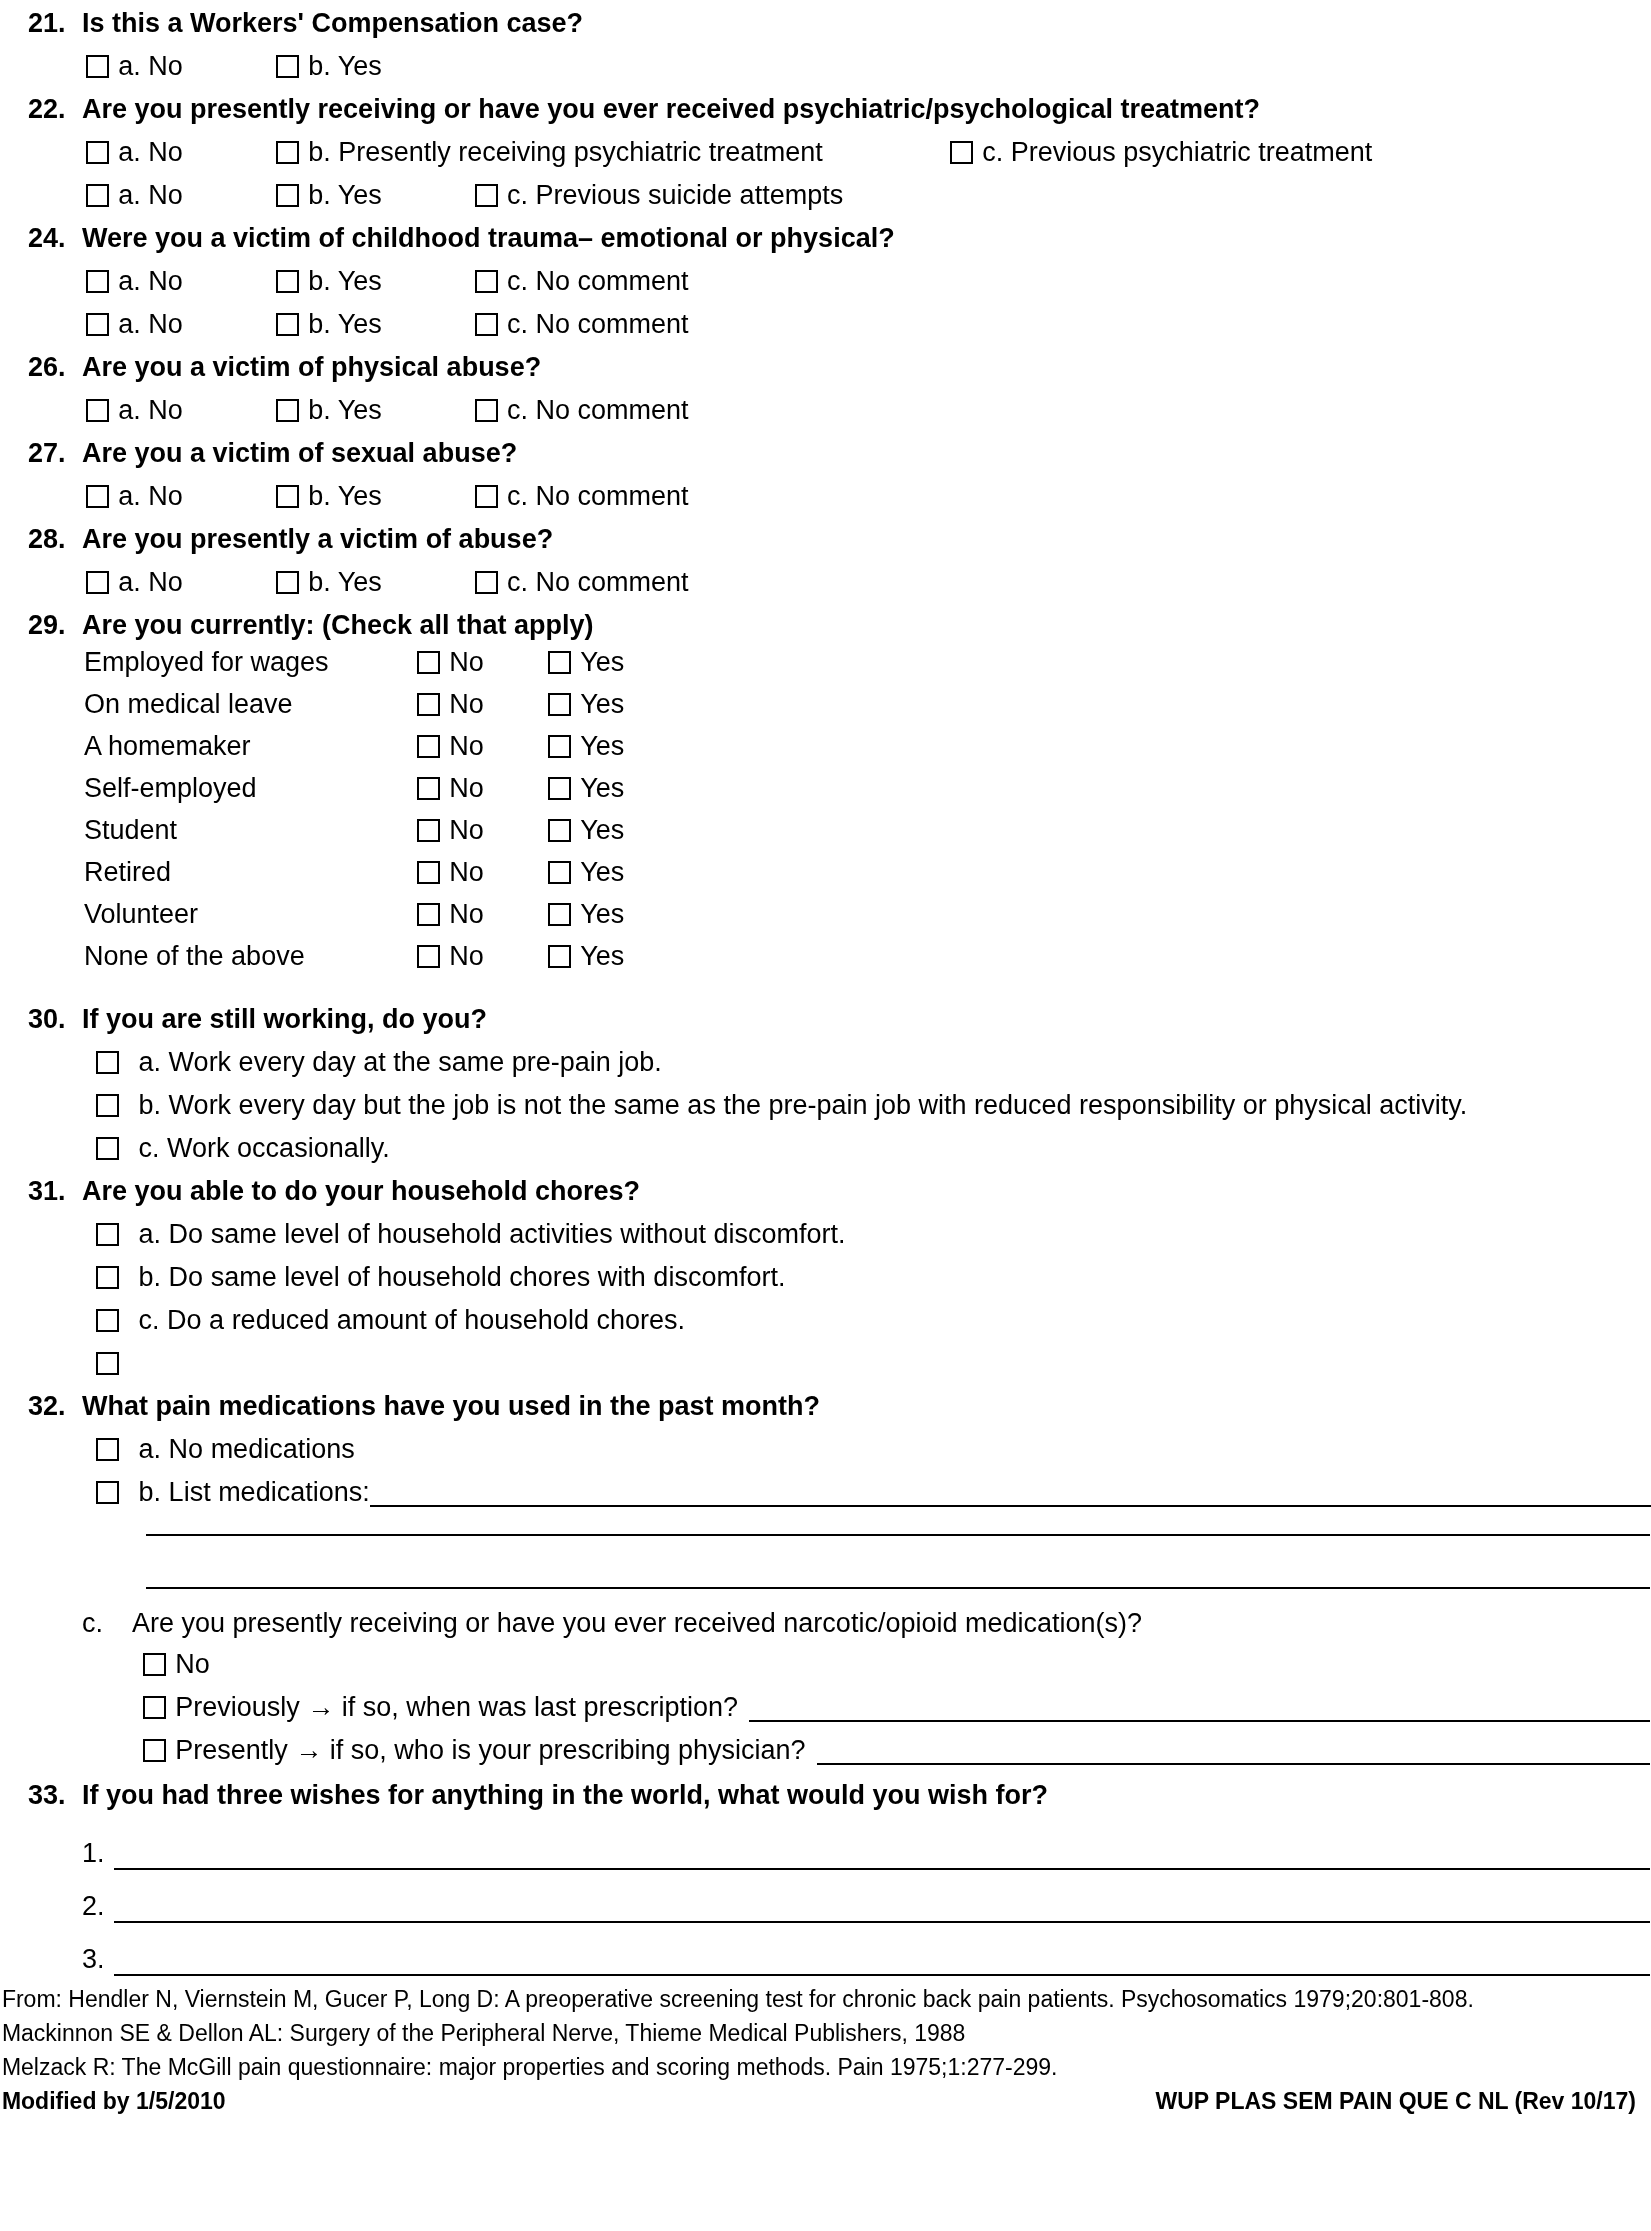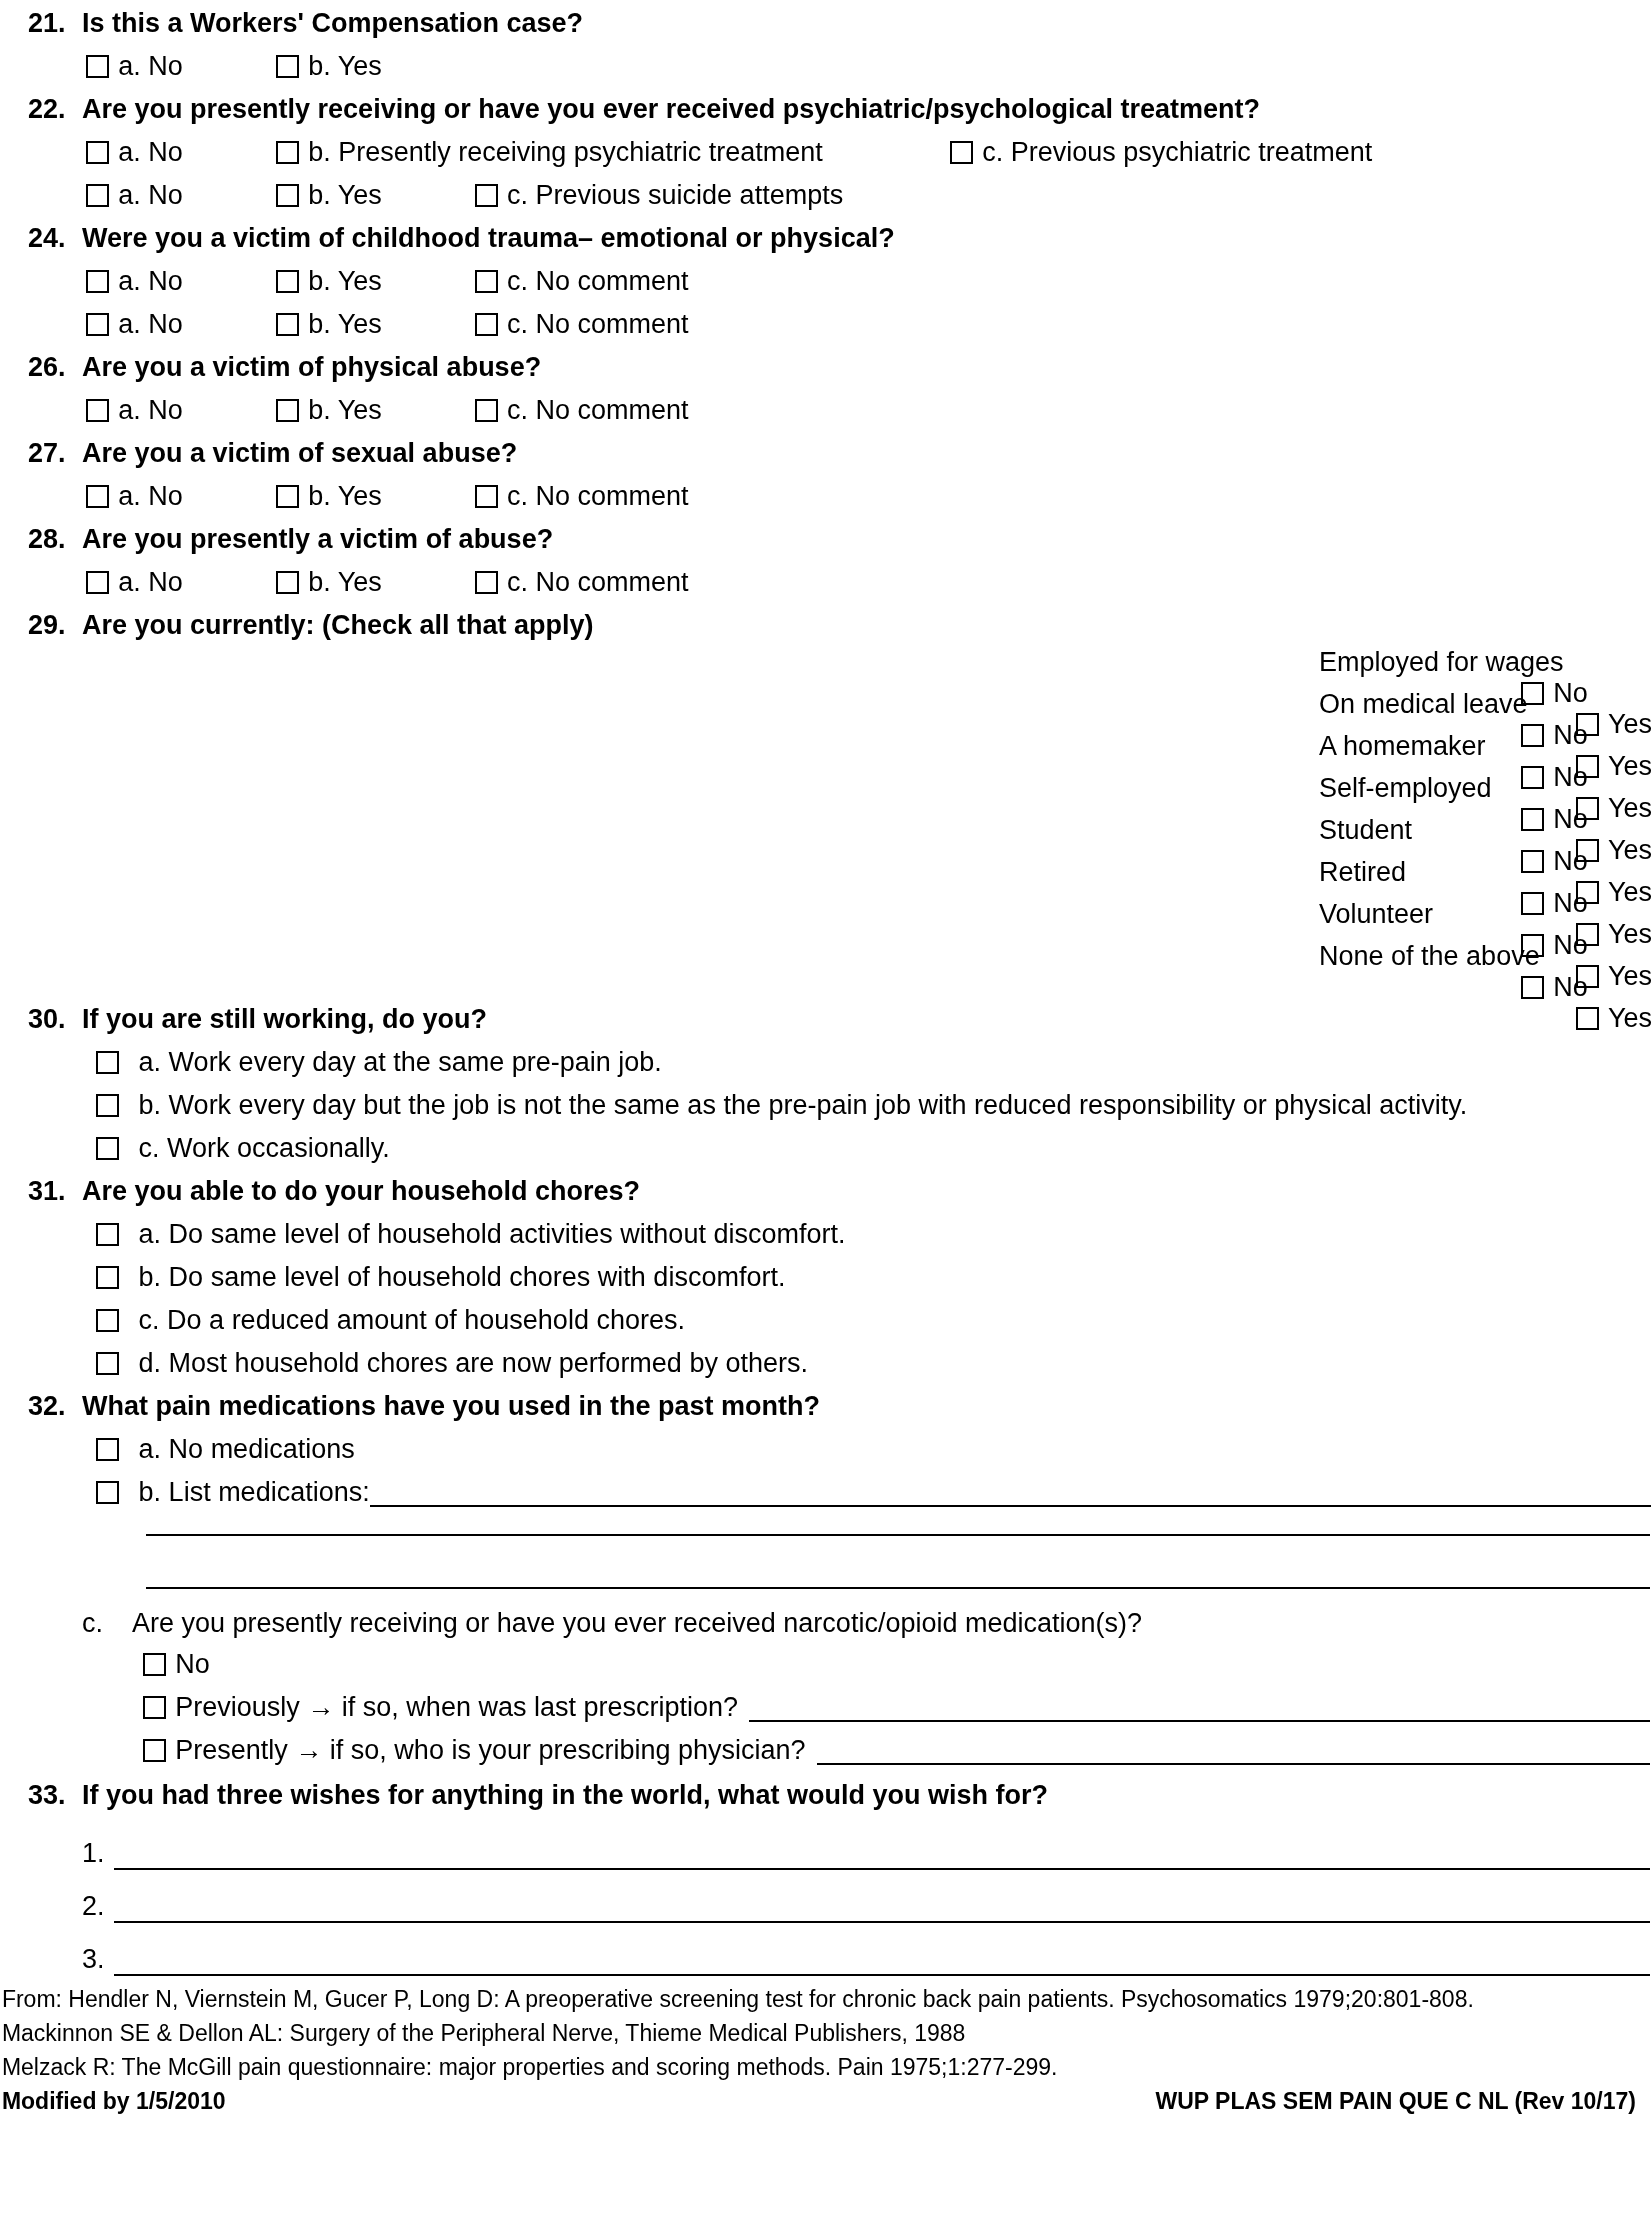--- a/index.html
+++ b/index.html
@@ -23,21 +23,21 @@
   .opt     { display:flex; align-items:center; margin-right:52px; }
   .opt-label { white-space:nowrap; }
   .cb {
     flex:none; width:23px; height:23px;
     border:2.8px solid #000; box-sizing:border-box;
     background:#fff; margin-right:9.3px;
   }
   .q22-opts .opt:nth-child(3) { margin-left:34px; }
 
   
-  .q29-row   { display:flex; align-items:flex-end; height:42px; margin-left:84px;flex-direction:column; }
+  .q29-row   { display:flex; align-items:flex-start; height:42px; margin-left:84px; }
   .q29-label { flex:none; width:333px; }
   .q29-cell  { display:flex; align-items:center; width:131px; }
   .q29-cell:last-child { width:auto; }
 
   
   .letter-opt { display:flex; align-items:flex-start; margin-left:96px; min-height:43px; }
   .letter-opt .cb { margin-top:10.3px; margin-right:0; }
   .letter-opt .opt-text { margin-left:19.6px; line-height:43px; max-width:1408px; }
 
   
@@ -357,21 +357,20 @@
     <div class="letter-opt">
       <span class="cb"></span>
       <span class="opt-text">b. Do same level of household chores with discomfort.</span>
     </div>
     <div class="letter-opt">
       <span class="cb"></span>
       <span class="opt-text">c. Do a reduced amount of household chores.</span>
     </div>
     <div class="letter-opt">
       <span class="cb"></span>
-      <span class="opt-text">d. Most household chores are now performed by others.</span>
     </div>
   </div>
 
   <div>
     <div class="q-head">
       <span class="q-num">32.</span>
       <span class="q-title">What pain medications have you used in the past month?</span>
     </div>
     <div class="letter-opt">
       <span class="cb"></span>

